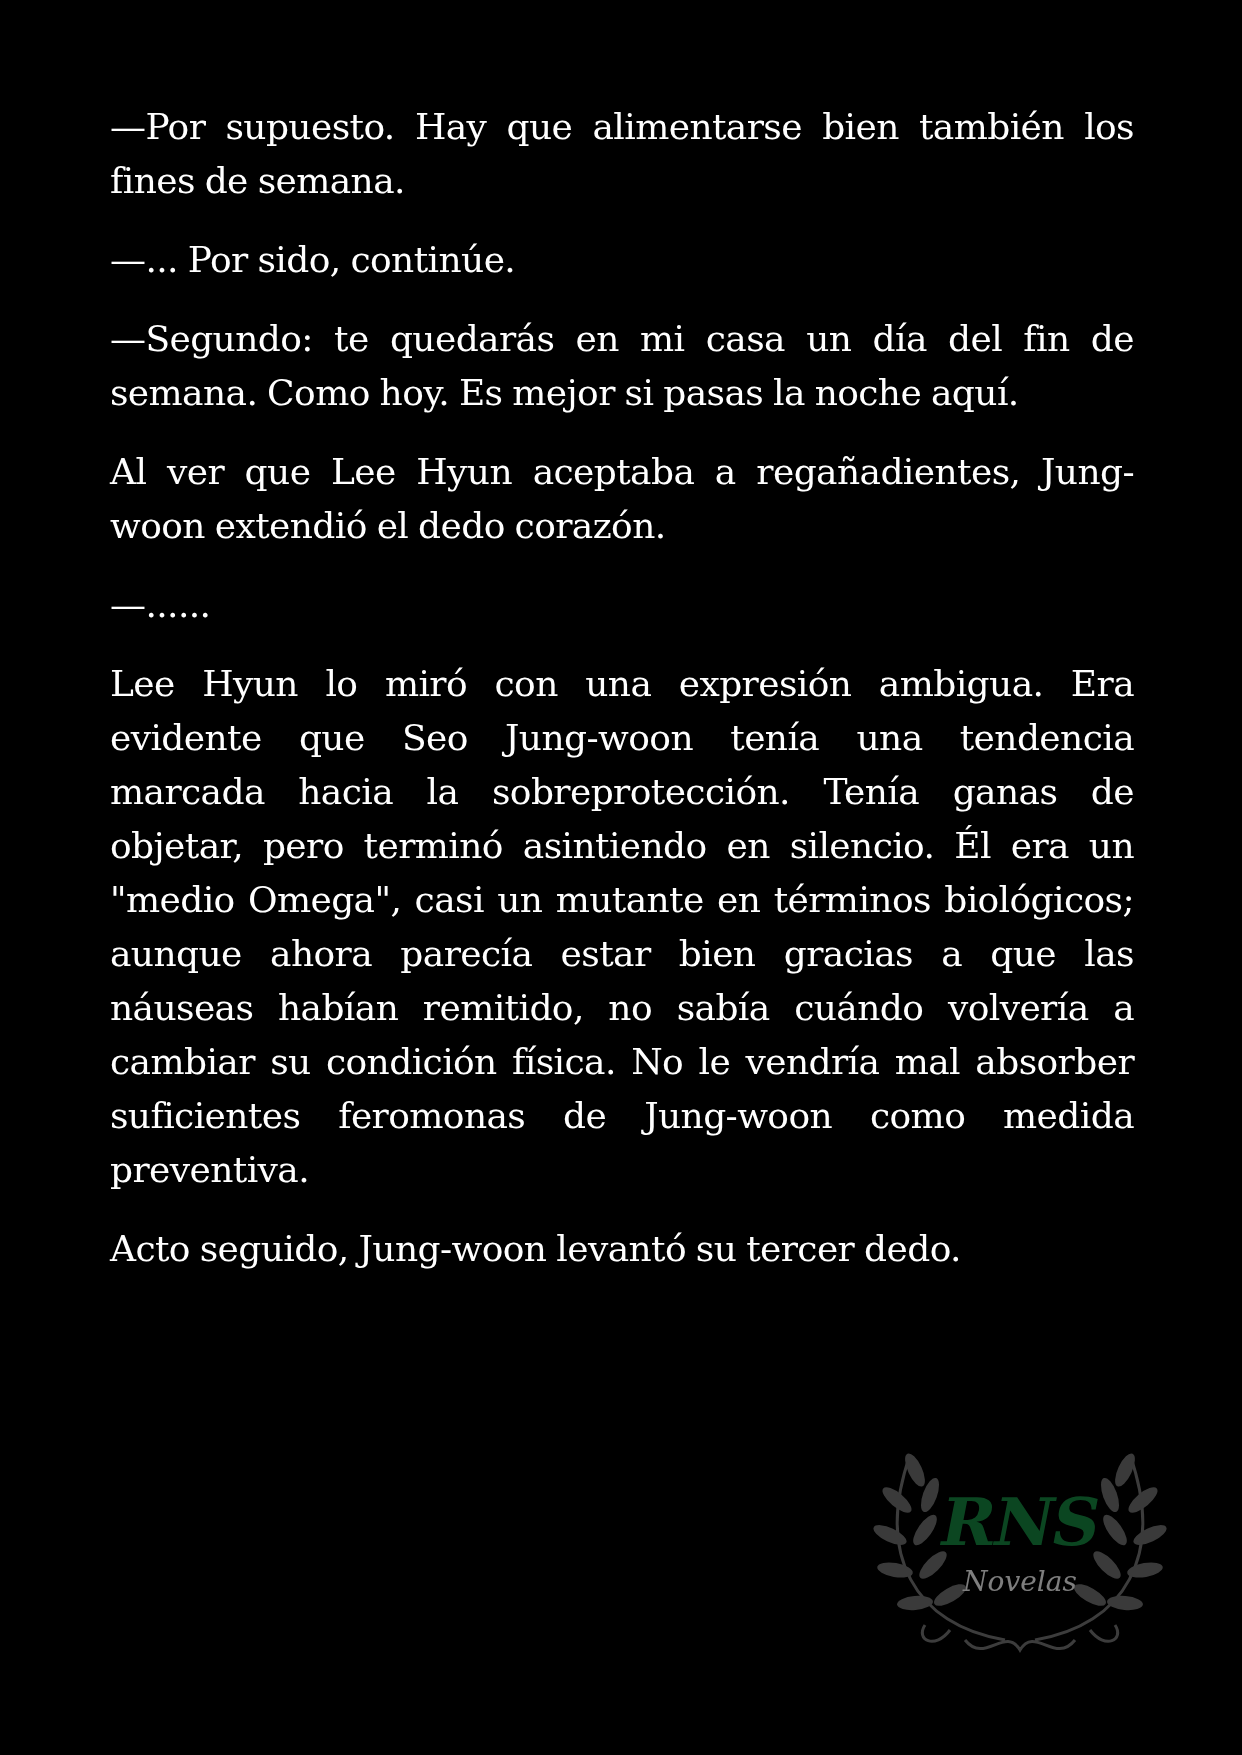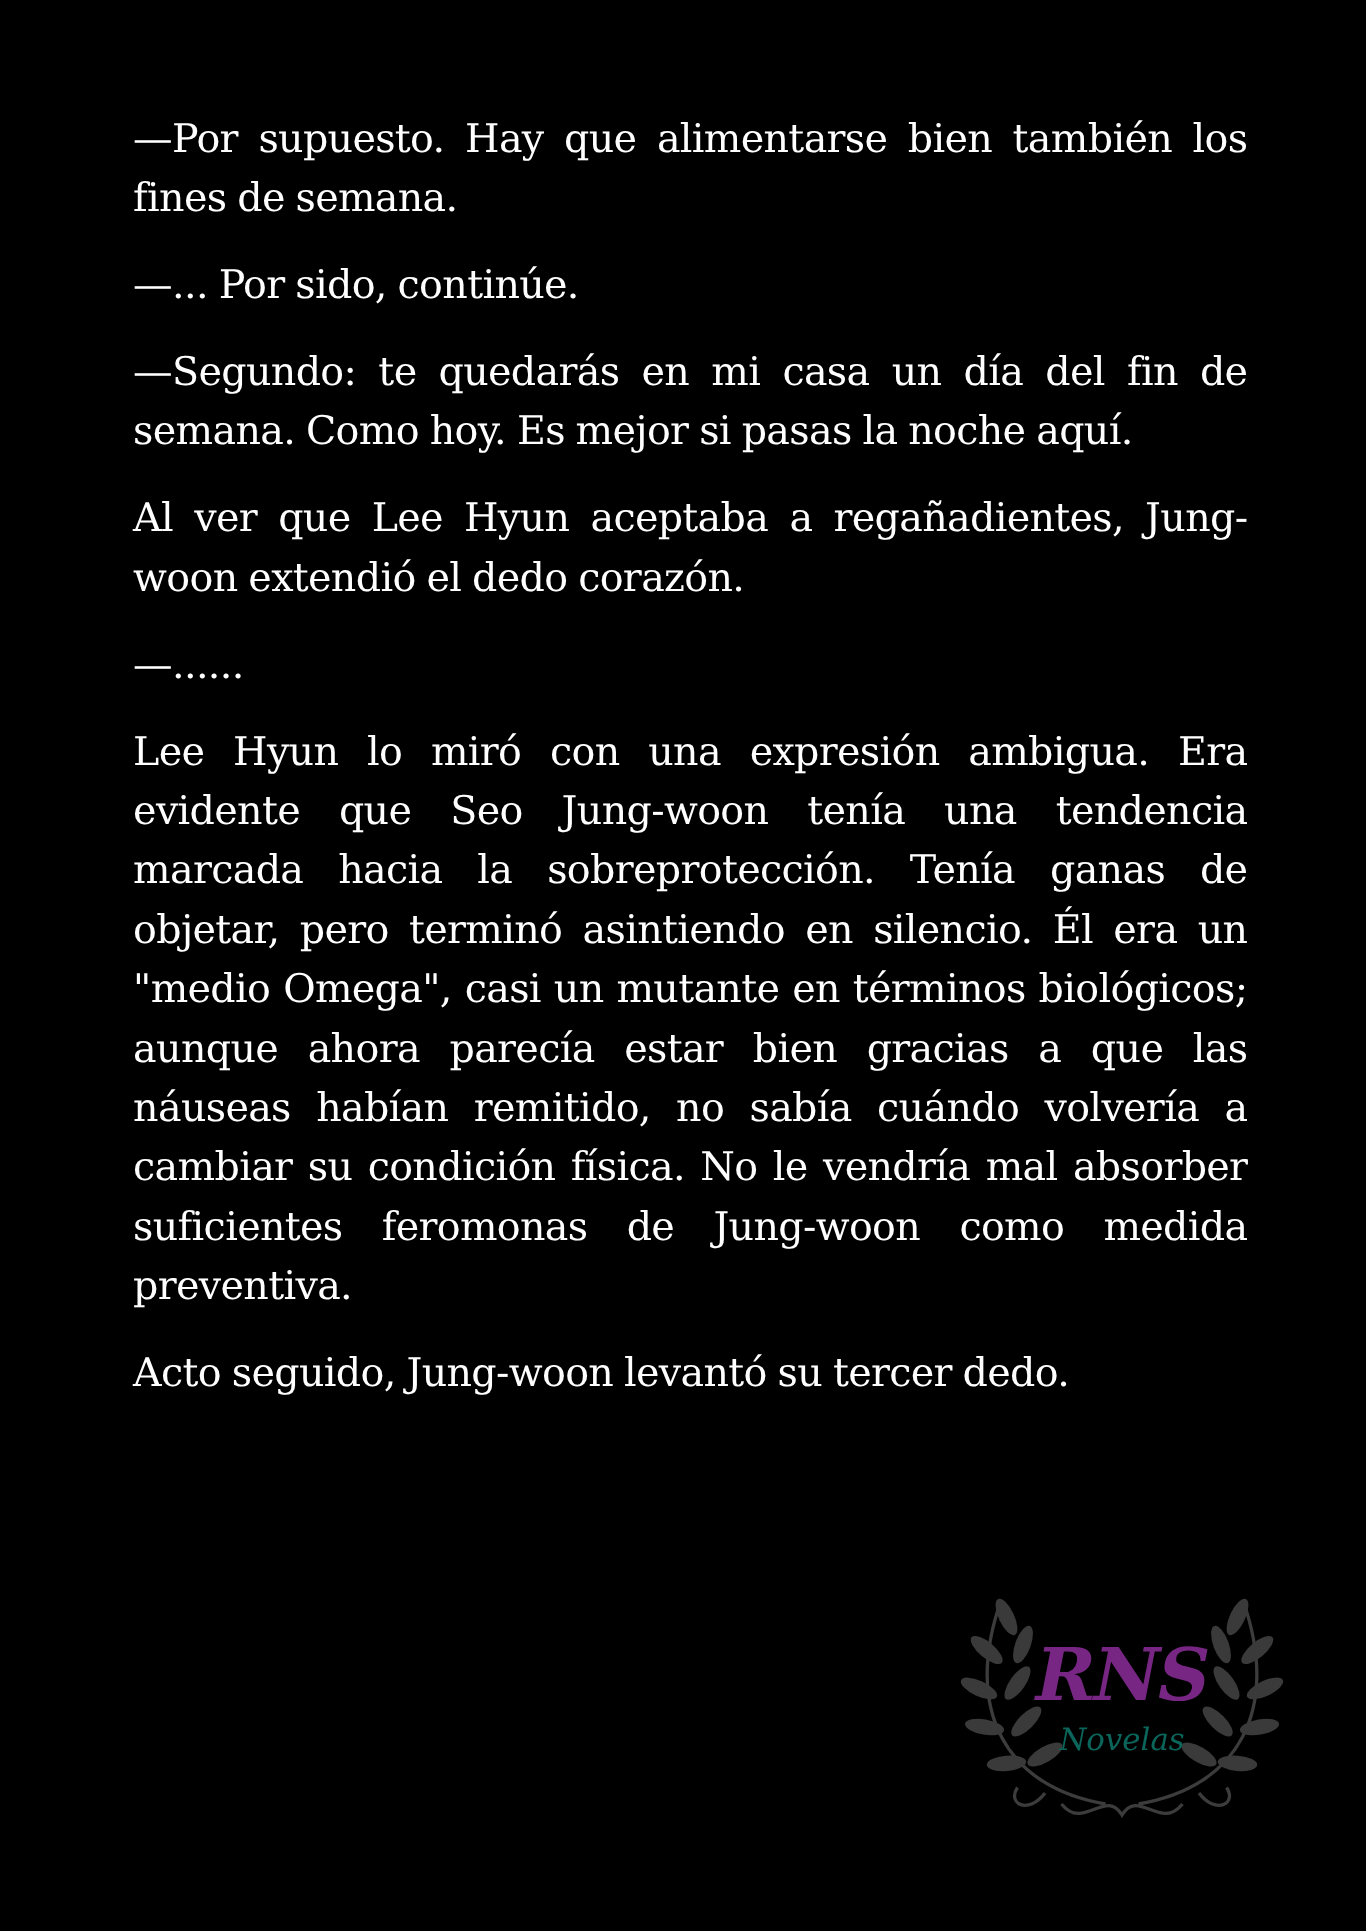--- a/index.html
+++ b/index.html
@@ -20,21 +20,21 @@
       top: 100px;
       width: 1028px;
       color: #ffffff;
       font-family: "DejaVu Serif", "Liberation Serif", serif;
       font-size: 36px;
       line-height: 54px;
       letter-spacing: -0.6px;
       word-spacing: -1px;
     }
     .para {
-      margin: 0 0 25px 15px;
+      margin: 0 0 25px 4px;
       text-align: justify;
       text-align-last: left;
       hyphens: none;
     }
     .watermark {
       position: absolute;
       left: 855px;
       top: 1425px;
       width: 330px;
       height: 240px;
@@ -44,33 +44,33 @@
     .wm-text-main {
       position: absolute;
       left: 0;
       width: 100%;
       top: 58px;
       text-align: center;
       font-family: "DejaVu Serif", serif;
       font-style: italic;
       font-weight: bold;
       font-size: 66px;
-      color: #d946ef;
+      color: #15803d;
       letter-spacing: -2px;
     }
     .wm-text-sub {
       position: absolute;
       left: 0;
       width: 100%;
       top: 140px;
       text-align: center;
       font-family: "DejaVu Serif", serif;
       font-style: italic;
       font-size: 28px;
-      color: #14b8a6;
+      color: #e5e5e5;
     }
   </style>
 </head>
 <body>
 
 <div class="page">
   <p class="para">—Por supuesto. Hay que alimentarse bien también los fines de semana.</p>
   <p class="para">—... Por sido, continúe.</p>
   <p class="para">—Segundo: te quedarás en mi casa un día del fin de semana. Como hoy. Es mejor si pasas la noche aquí.</p>
   <p class="para">Al ver que Lee Hyun aceptaba a regañadientes, Jung-woon extendió el dedo corazón.</p>

